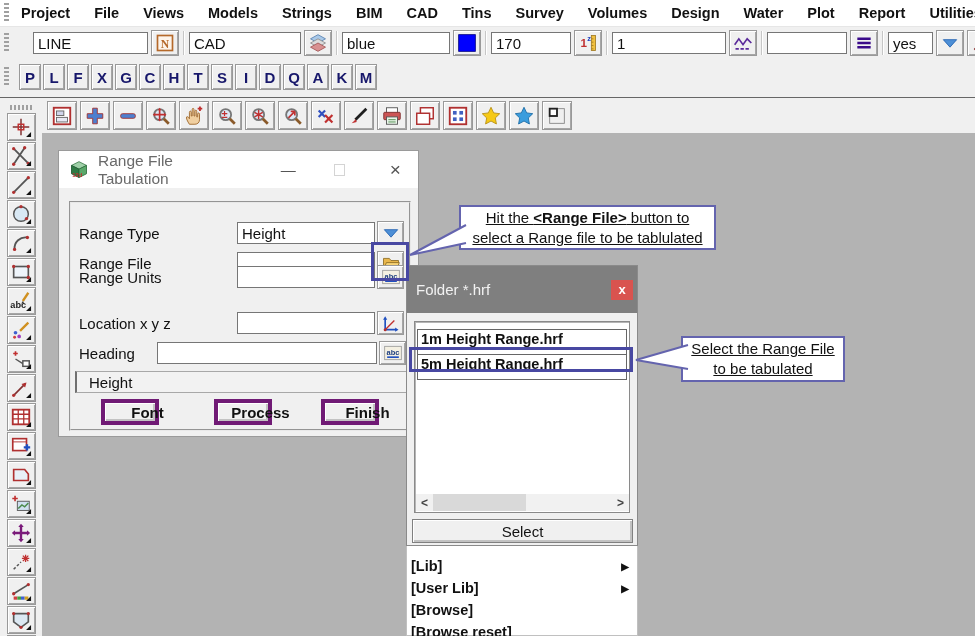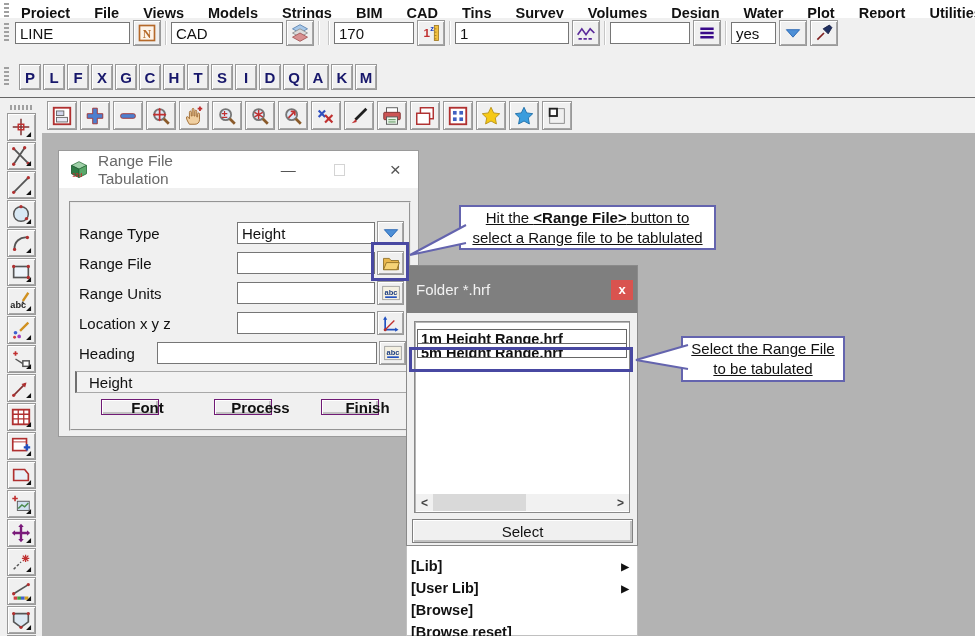--- a/index.html
+++ b/index.html
@@ -1,21 +1,21 @@
 <!DOCTYPE html>
 <html><head>
 <meta charset="utf-8">
 <style>
   *{margin:0;padding:0;box-sizing:border-box;}
   html,body{width:975px;height:636px;overflow:hidden;}
   body{font-family:"Liberation Sans",sans-serif;background:#f0f0f0;position:relative;}
   .abs{position:absolute;}
   
   .menubar{left:0;top:0;width:975px;height:27px;background:#ffffff;display:flex;align-items:center;border-bottom:1px solid #e6e6e6;}
-  .row2{left:0;top:18px;width:975px;height:30px;background:#f0f0f0;display:flex;align-items:center;}
+  .row2{left:0;top:28px;width:975px;height:30px;background:#f0f0f0;display:flex;align-items:center;gap:18px;}
   .row3{left:0;top:57px;width:975px;height:40px;background:#f0f0f0;display:flex;align-items:center;}
   .row4{left:42px;top:97px;width:933px;height:36px;background:#f0f0f0;border-top:1px solid #666;display:flex;align-items:center;padding-left:5px;}
   .leftbar{left:0;top:97px;width:42px;height:539px;background:#f0f0f0;border-top:1px solid #666;display:flex;flex-direction:column;align-items:center;padding-top:4px;}
   .canvas{left:42px;top:133px;width:933px;height:503px;background:#b3b3b3;z-index:0;}
   .gripv{width:5px;height:20px;background:repeating-linear-gradient(to bottom,#a0a0a0 0 2px,transparent 2px 4px);margin:0 4px;flex:none;}
   .griph{width:22px;height:5px;background:repeating-linear-gradient(to right,#a0a0a0 0 2px,transparent 2px 4px);margin:3px 0;flex:none;}
   .vsep{width:2px;height:24px;border-left:1px solid #c6c6c6;border-right:1px solid #ffffff;margin:0 4px;flex:none;}
   
   .applogo{width:26px;height:24px;display:flex;align-items:center;justify-content:center;margin:0 6px 0 2px;}
   .menu-items{display:flex;gap:24px;font-size:14.5px;font-weight:600;color:#111;}
@@ -37,27 +37,27 @@
   .dlg-max{width:12px;height:12px;border:1px solid #d4d4d4;margin-left:32px;}
   .dlg-close{margin-left:38px;color:#555;font-size:19px;width:28px;text-align:center;}
   .groove{position:absolute;left:10px;top:50px;width:342px;height:230px;border:2px groove #e8e8e8;}
   .f-row{position:absolute;left:8px;height:24px;display:flex;align-items:center;}
   .f-row label{width:158px;font-size:15px;color:#111;}
   .f-row .txt{width:138px;}
   .f-row.wide label{width:78px;}
   .f-row.wide .txt{width:220px;}
   .mini{width:27px;height:24px;margin-left:2px;}
   .sectbar{position:absolute;left:4px;top:168px;width:334px;height:22px;border:1px solid #a8a8a8;border-left:2px solid #707070;background:#f2f2f2;font-size:15px;color:#111;display:flex;align-items:center;padding-left:12px;}
-  .dlgbtn{position:absolute;top:196px;width:58px;height:16px;background:#f0f0f0;border:1px solid #701a75;box-shadow:inset 1px 1px 0 #fff,inset -2px -2px 0 #c2c2c2;font:600 15px "Liberation Sans",sans-serif;color:#111;display:flex;align-items:center;justify-content:center;padding-left:35px;}
+  .dlgbtn{position:absolute;top:196px;width:58px;height:26px;background:#f0f0f0;border:4px solid #701a75;box-shadow:inset 1px 1px 0 #fff,inset -2px -2px 0 #c2c2c2;font:600 15px "Liberation Sans",sans-serif;color:#111;display:flex;align-items:center;justify-content:center;padding-left:35px;}
   
   .popup{left:406px;top:265px;width:232px;height:281px;background:#f0f0f0;border:1px solid #8a8a8a;z-index:20;}
   .pop-title{height:47px;background:#7f7f7f;color:#f2f2f2;font-size:15px;display:flex;align-items:center;padding:0 4px 0 9px;}
   .pop-close{margin-left:auto;width:22px;height:20px;background:#d9534f;color:#fff;font:700 13px "Liberation Sans",sans-serif;display:flex;align-items:center;justify-content:center;}
   .listbox{position:absolute;left:7px;top:55px;width:216px;height:192px;background:#fff;border:1px solid #8a8a8a;box-shadow:inset 1px 1px 0 #b5b5b5;padding-top:7px;}
-  .file-item{height:15px;margin:0 2px -1px 2px;border:1px solid #666;background:#fff;font:600 14.5px "Liberation Sans",sans-serif;color:#111;line-height:18px;padding-left:3px;white-space:nowrap;overflow:hidden;}
+  .file-item{height:26px;margin:0 2px -1px 2px;border:1px solid #666;background:#fff;font:600 14.5px "Liberation Sans",sans-serif;color:#111;line-height:18px;padding-left:3px;white-space:nowrap;overflow:hidden;}
   .hscroll{position:absolute;left:1px;bottom:1px;width:213px;height:17px;background:#f1f1f1;display:flex;align-items:center;}
   .scr-btn{width:17px;height:17px;font:700 12px "Liberation Sans",sans-serif;color:#444;display:flex;align-items:center;justify-content:center;}
   .scr-track{flex:1;height:17px;position:relative;}
   .scr-thumb{position:absolute;left:0;top:0;height:17px;width:52%;background:#d9d9d9;}
   .selectbtn{position:absolute;left:5px;top:253px;width:221px;height:24px;background:#f0f0f0;border:1px solid #808080;box-shadow:inset 1px 1px 0 #fff,inset -2px -2px 0 #c2c2c2;font:15px "Liberation Sans",sans-serif;color:#111;display:flex;align-items:center;justify-content:center;}
   
   .ctxmenu{left:406px;top:546px;width:232px;height:90px;background:#fff;border:1px solid #c0c0c0;border-top:none;z-index:20;padding-top:1px;}
   .ctx-item{height:22px;display:flex;align-items:center;padding:16px 8px 0 4px;font:700 14.5px "Liberation Sans",sans-serif;color:#111;}
   .ctx-arrow{margin-left:auto;font-size:10px;color:#111;}
   
@@ -112,20 +112,30 @@
           <span>
             <svg viewBox="0 0 24 24" width="20" height="20" aria-hidden="true">
               <polygon points="12,2 21,7 12,12 3,7" fill="#a8c8e8" stroke="#5580b0"></polygon>
               <polygon points="12,7 21,12 12,17 3,12" fill="#dcdcdc" stroke="#8a8a8a"></polygon>
               <polygon points="12,12 21,17 12,22 3,17" fill="#d89090" stroke="#a05050"></polygon>
             </svg>
           </span>
         </button>
       </div>
       <div class="vsep"></div>
+      <div class="fieldgrp">
+        <input class="txt" value="blue" style="width: 108px;">
+        <button class="tbtn">
+          <span>
+            <svg viewBox="0 0 24 24" width="20" height="20" aria-hidden="true">
+              <rect x="2" y="2" width="20" height="20" fill="#0000ff" stroke="#000080"></rect>
+            </svg>
+          </span>
+        </button>
+      </div>
       <div class="vsep"></div>
       <div class="fieldgrp">
         <input class="txt" value="170" style="width: 80px;">
         <button class="tbtn">
           <span>
             <svg viewBox="0 0 24 24" width="20" height="20" aria-hidden="true">
               <text x="7" y="17" font-size="14" font-weight="bold" text-anchor="middle" fill="#c03030">1</text>
               <text x="11" y="9" font-size="9" font-weight="bold" fill="#2040c0">z</text>
               <rect x="16" y="3" width="5" height="18" fill="#f0c040" stroke="#a07820"></rect>
               <path d="M16 7h2.5M16 11h2.5M16 15h2.5M16 19h2.5" stroke="#a07820"></path>
@@ -696,21 +706,21 @@
           <input class="txt" value="" style="">
           <button class="tbtn mini">
             <span>
               <svg viewBox="0 0 24 24" width="20" height="20" aria-hidden="true">
                 <path d="M3 6.5h7l2 2.5h9v11H3z" fill="#e8b64c" stroke="#8a6a20"></path>
                 <path d="M3 20l3.5-8.5H22L19 20z" fill="#f6d376" stroke="#8a6a20"></path>
               </svg>
             </span>
           </button>
         </div>
-        <div class="f-row" style="top: 78px;">
+        <div class="f-row" style="top: 62px;">
           <label>Range Units</label>
           <input class="txt" value="" style="">
           <button class="tbtn mini">
             <span>
               <svg viewBox="0 0 24 24" width="20" height="20" aria-hidden="true">
                 <rect x="2" y="4" width="20" height="16" fill="#f4f0e2" stroke="#999"></rect>
                 <text x="12" y="14.5" font-size="9" font-weight="bold" fill="#204080" text-anchor="middle">abc</text>
                 <path d="M5 17h14" stroke="#2050c0" stroke-width="2"></path>
               </svg>
             </span>

